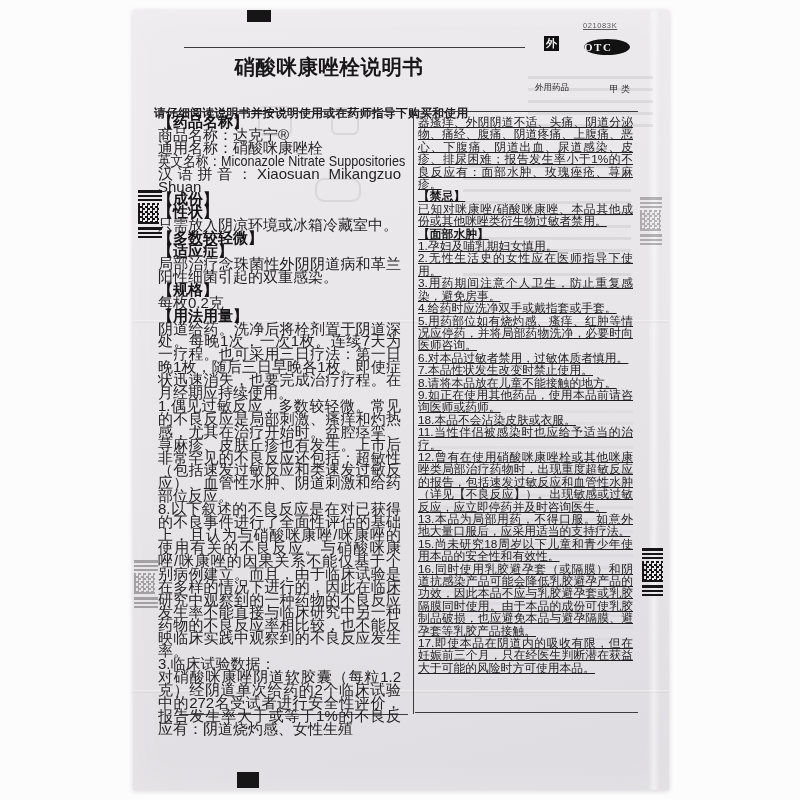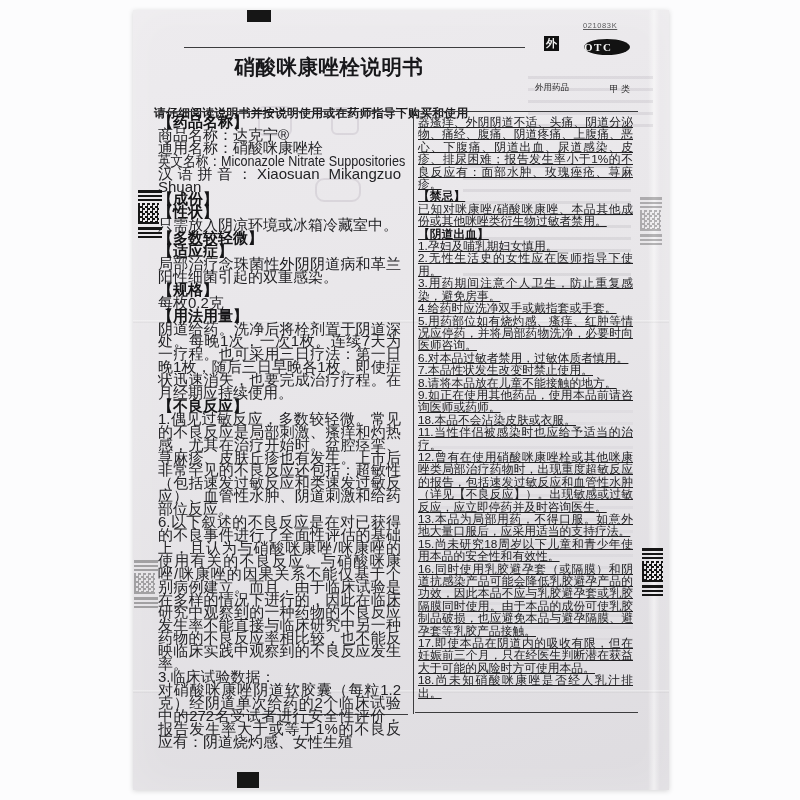--- a/index.html
+++ b/index.html
@@ -95,48 +95,46 @@
       <div class="sec-label">【成份】</div>
       <div class="sec-label">【性状】</div>
       <div class="para">只需放入阴凉环境或冰箱冷藏室中。</div>
       <div class="sec-label">【多数较轻微】</div>
       <div class="sec-label">【适应症】</div>
       <div class="para">局部治疗念珠菌性外阴阴道病和革兰阳性细菌引起的双重感染。</div>
       <div class="sec-label">【规格】</div>
       <div class="para">每枚0.2克</div>
       <div class="sec-label">【用法用量】</div>
       <div class="para">阴道给药。洗净后将栓剂置于阴道深处。每晚1次，一次1枚。连续7天为一疗程。也可采用三日疗法：第一日晚1枚，随后三日早晚各1枚。即使症状迅速消失，也要完成治疗疗程。在月经期应持续使用。</div>
-      <div class="sec-label">【不良反应】</div>
       <div class="para">1.偶见过敏反应，多数较轻微。常见的不良反应是局部刺激、瘙痒和灼热感，尤其在治疗开始时。盆腔痉挛、荨麻疹、皮肤丘疹也有发生。上市后非常罕见的不良反应还包括：超敏性（包括速发过敏反应和类速发过敏反应）、血管性水肿、阴道刺激和给药部位反应。</div>
-      <div class="para">6.以下叙述的不良反应是在对已获得的不良事件进行了全面性评估的基础上，且认为与硝酸咪康唑/咪康唑的使用有关的不良反应。与硝酸咪康唑/咪康唑的因果关系不能仅基于个别病例建立。而且，由于临床试验是在多样的情况下进行的，因此在临床研究中观察到的一种药物的不良反应发生率不能直接与临床研究中另一种药物的不良反应率相比较，也不能反映临床实践中观察到的不良反应发生率。</div>
+      <div class="para">8.以下叙述的不良反应是在对已获得的不良事件进行了全面性评估的基础上，且认为与硝酸咪康唑/咪康唑的使用有关的不良反应。与硝酸咪康唑/咪康唑的因果关系不能仅基于个别病例建立。而且，由于临床试验是在多样的情况下进行的，因此在临床研究中观察到的一种药物的不良反应发生率不能直接与临床研究中另一种药物的不良反应率相比较，也不能反映临床实践中观察到的不良反应发生率。</div>
       <div class="para">3.临床试验数据：</div>
       <div class="para">对硝酸咪康唑阴道软胶囊（每粒1.2克）经阴道单次给药的2个临床试验中的272名受试者进行安全性评价，报告发生率大于或等于1%的不良反应有：阴道烧灼感、女性生殖</div>
     </div>
   <div class="col col-right">
       <div class="para">器瘙痒、外阴阴道不适、头痛、阴道分泌物、痛经、腹痛、阴道疼痛、上腹痛、恶心、下腹痛、阴道出血、尿道感染、皮疹、排尿困难；报告发生率小于1%的不良反应有：面部水肿、玫瑰痤疮、荨麻疹。</div>
       <div class="sec-label">【禁忌】</div>
       <div class="para">已知对咪康唑/硝酸咪康唑、本品其他成份或其他咪唑类衍生物过敏者禁用。</div>
-      <div class="sec-label">【阴道出血】</div>
+      <div class="sec-label">【面部水肿】</div>
       <div class="para">1.孕妇及哺乳期妇女慎用。</div>
       <div class="para">2.无性生活史的女性应在医师指导下使用。</div>
       <div class="para">3.用药期间注意个人卫生，防止重复感染，避免房事。</div>
       <div class="para">4.给药时应洗净双手或戴指套或手套。</div>
       <div class="para">5.用药部位如有烧灼感、瘙痒、红肿等情况应停药，并将局部药物洗净，必要时向医师咨询。</div>
       <div class="para">6.对本品过敏者禁用，过敏体质者慎用。</div>
       <div class="para">7.本品性状发生改变时禁止使用。</div>
       <div class="para">8.请将本品放在儿童不能接触的地方。</div>
       <div class="para">9.如正在使用其他药品，使用本品前请咨询医师或药师。</div>
       <div class="para">18.本品不会沾染皮肤或衣服。</div>
       <div class="para">11.当性伴侣被感染时也应给予适当的治疗。</div>
       <div class="para">12.曾有在使用硝酸咪康唑栓或其他咪康唑类局部治疗药物时，出现重度超敏反应的报告，包括速发过敏反应和血管性水肿（详见【不良反应】）。出现敏感或过敏反应，应立即停药并及时咨询医生。</div>
       <div class="para">13.本品为局部用药，不得口服。如意外地大量口服后，应采用适当的支持疗法。</div>
       <div class="para">15.尚未研究18周岁以下儿童和青少年使用本品的安全性和有效性。</div>
       <div class="para">16.同时使用乳胶避孕套（或隔膜）和阴道抗感染产品可能会降低乳胶避孕产品的功效，因此本品不应与乳胶避孕套或乳胶隔膜同时使用。由于本品的成份可使乳胶制品破损，也应避免本品与避孕隔膜、避孕套等乳胶产品接触。</div>
       <div class="para">17.即使本品在阴道内的吸收有限，但在妊娠前三个月，只在经医生判断潜在获益大于可能的风险时方可使用本品。</div>
-      <div class="para">18.尚未知硝酸咪康唑是否经人乳汁排出。</div>
     </div>
 
   <div class="codegroup" style="left:5px;top:180px">
     <div class="cg-bar"></div>
       <div class="cg-bar thin"></div>
       <div class="cg-bar"></div>
     <div class="cg-dm"></div>
     <div class="cg-bar"></div>
       <div class="cg-bar thin"></div>
       <div class="cg-bar"></div>

